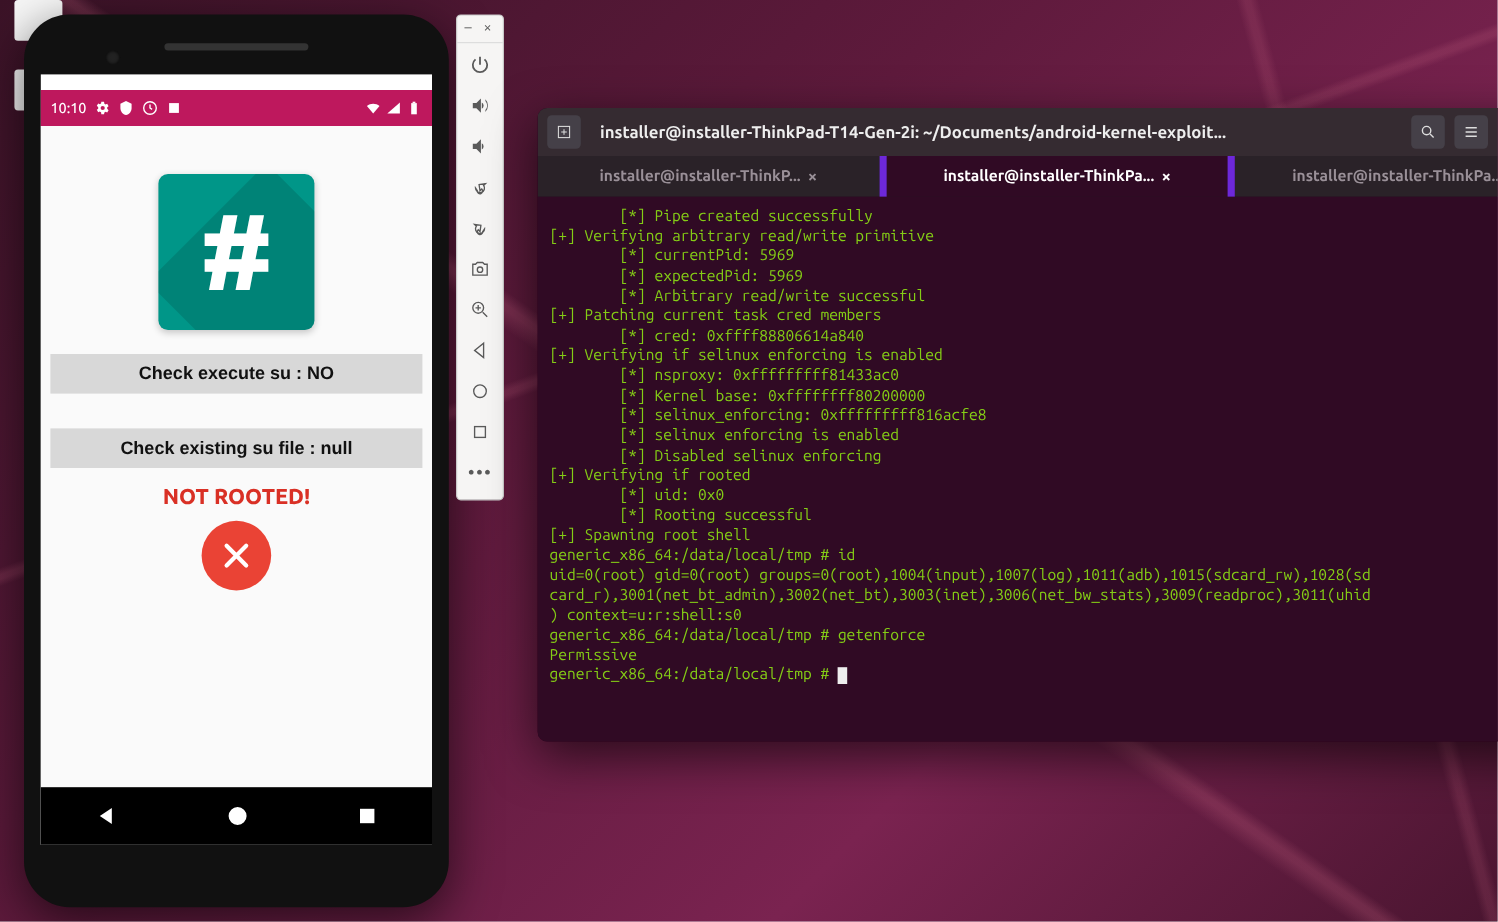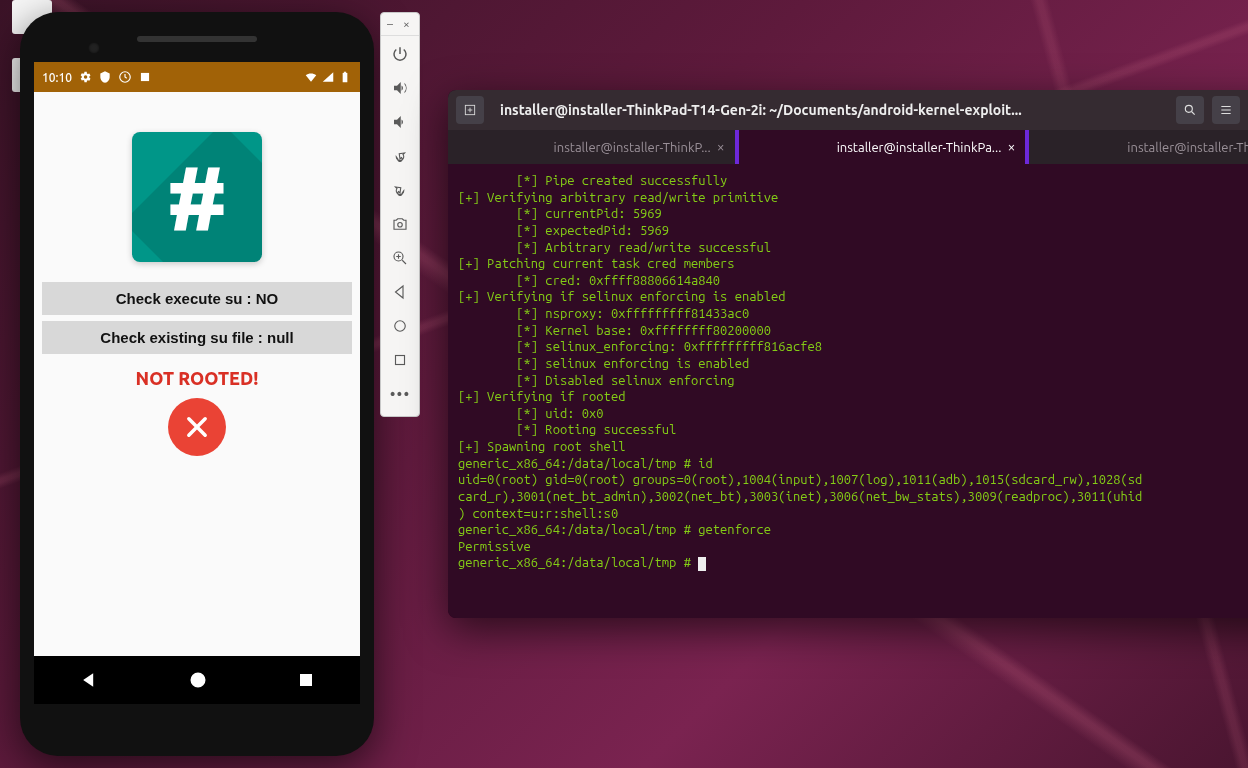--- a/index.html
+++ b/index.html
@@ -72,27 +72,28 @@
     .screen {
       position: absolute;
       left: 14px; right: 14px;
       top: 50px; bottom: 52px;
       background: #fff;
       display: flex;
       flex-direction: column;
     }
     .statusbar {
       height: 30px;
-      background: #a16207;
+      background: #be185d;
       color: #fff;
       display: flex;
       align-items: center;
       padding: 0 8px;
       font-size: 12px;
       font-weight: 500;
+      margin-top: 13px;
     }
     .statusbar .left { display: flex; gap: 6px; align-items: center; }
     .statusbar .spacer { flex: 1; }
     .statusbar .right { display: flex; gap: 3px; align-items: center; }
     .sb-ico { width: 14px; height: 14px; fill: #fff; }
     .app-body {
       flex: 1;
       background: #fafafa;
       display: flex;
       flex-direction: column;
@@ -128,21 +129,21 @@
     .check-btn {
       margin-top: 20px;
       width: 310px;
       background: #d8d8d8;
       border: none;
       padding: 8px;
       font-size: 15px;
       font-weight: 600;
       color: #111;
     }
-    .check-btn + .check-btn { margin-top: 6px; }
+    .check-btn + .check-btn { margin-top: 29px; }
     .not-rooted {
       margin-top: 14px;
       font-size: 18px;
       font-weight: 800;
       color: #d93025;
     }
     .x-circle {
       margin-top: 10px;
       width: 58px; height: 58px;
       background: #ea4335;
@@ -252,28 +253,29 @@
     .term-tabs {
       height: 34px;
       background: #2a2228;
       display: flex;
       align-items: stretch;
     }
     .term-tab {
       flex: 1;
       display: flex;
       align-items: center;
-      justify-content: flex-end;
+      justify-content: center;
       padding: 0 10px;
       color: #9a9098;
       font-size: 13px;
-      border-right: 4px solid #6d28d9;
+      border-right: 6px solid #6d28d9;
       cursor: pointer;
       white-space: nowrap;
       overflow: hidden;
+      font-weight: bold;
     }
     .term-tab.active {
       background: #300a24;
       color: #fff;
     }
     .term-tab .x { font-size: 14px; padding-left: 6px; }
     .tab-drop {
       width: 30px;
       display: flex;
       align-items: center;

